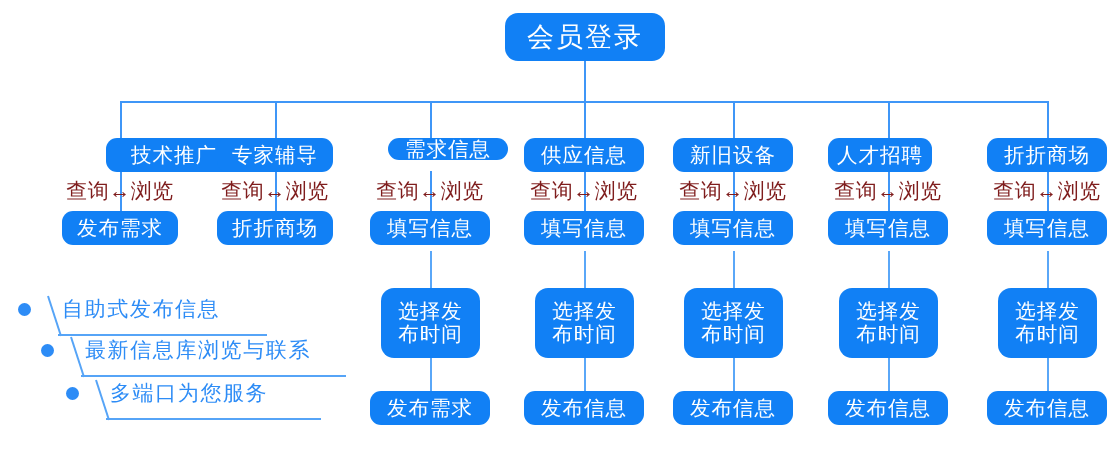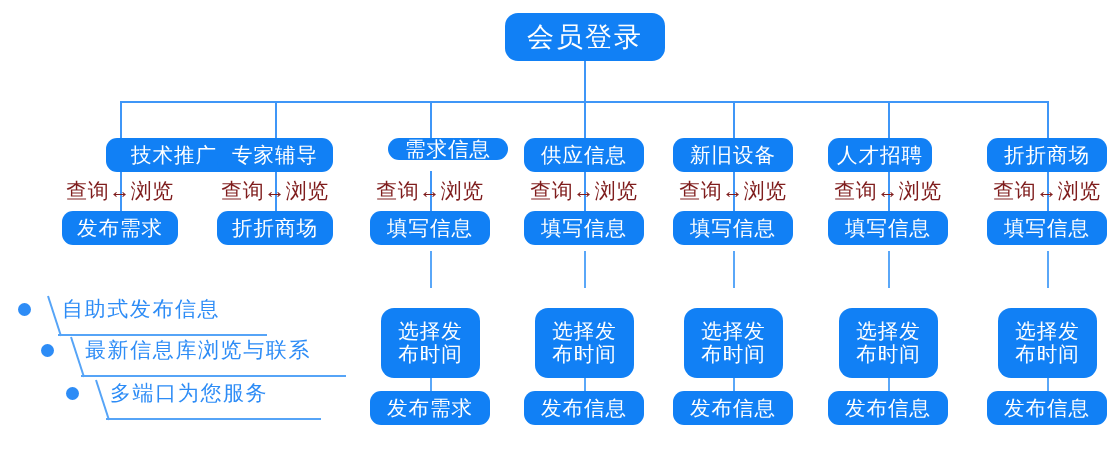--- a/index.html
+++ b/index.html
@@ -45,21 +45,20 @@
     letter-spacing: 1px;
   }
   .node.act {
     font-size: 20.5px;
     letter-spacing: 1px;
   }
   .node.time {
     font-size: 20.5px;
     letter-spacing: 1px;
     border-radius: 13px;
-    margin-top: 20px;
   }
   .node.pub {
     font-size: 20.5px;
     letter-spacing: 1px;
   }
 
   
   .textrow {
     position: absolute;
     box-sizing: border-box;

